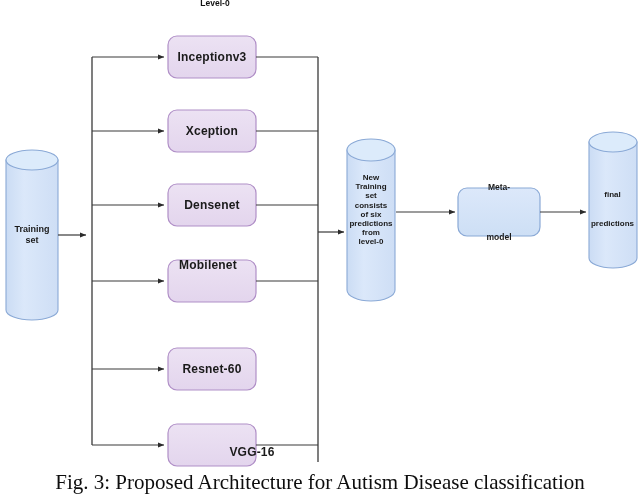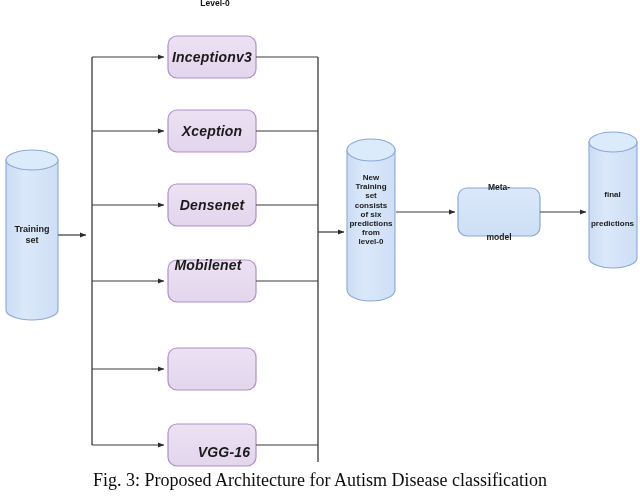--- a/index.html
+++ b/index.html
@@ -4,32 +4,32 @@
 <style>
   html,body{margin:0;padding:0;background:#ffffff;}
   body{width:640px;height:499px;position:relative;overflow:hidden;
        font-family:"Liberation Sans", sans-serif;}
   #diagram{position:absolute;left:0;top:0;width:640px;height:470px;}
   .node-label{
     position:absolute;display:flex;align-items:center;justify-content:center;
     text-align:center;pointer-events:none;color:#1a1a1a;
     font-family:"Liberation Sans", sans-serif;
   }
-  .model-label{font-size:14px;font-weight:600;letter-spacing:.2px;font-style:italic;}
+  .model-label{font-size:12px;font-weight:600;letter-spacing:.2px;}
   .cyl-label{font-size:9px;font-weight:700;line-height:11px;}
   .cyl-label-sm{font-size:8px;font-weight:700;line-height:9.2px;margin-top:12px;}
   .meta-label{font-size:8.5px;font-weight:700;line-height:10px;}
   .level-label{
     position:absolute;left:160px;top:-2px;width:110px;text-align:center;
     font-size:8.5px;font-weight:700;color:#111;
   }
   #caption{
     position:absolute;left:0;top:470px;width:640px;height:29px;
     display:flex;align-items:flex-start;justify-content:center;
-    font-family:"Liberation Serif", serif;font-size:18px;color:#0d0d0d;
+    font-family:"Liberation Serif", serif;font-size:21px;color:#0d0d0d;
     white-space:nowrap;
   }
 </style>
 </head>
 <body>
 
 <div id="diagram">
 
   <svg width="640" height="470" viewBox="0 0 640 470">
     <defs>
@@ -129,21 +129,22 @@
 
   <div class="node-label cyl-label" style="left:6px;top:215px;width:52px;height:40px;flex-direction:column;">
     <span>Training</span>
     <span>set</span>
   </div>
 
   <div class="node-label model-label" style="left:168px;top:36px;width:88px;height:42px;">Inceptionv3</div>
   <div class="node-label model-label" style="left:168px;top:110px;width:88px;height:42px;">Xception</div>
   <div class="node-label model-label" style="left:168px;top:184px;width:88px;height:42px;">Densenet</div>
   <div class="node-label model-label" style="left:168px;top:244px;width:80px;height:42px;text-align:right;">Mobilenet</div>
-  <div class="node-label model-label" style="left:180px;top:424px;width:88px;height:56px;">VGG-16</div>
+  <div class="node-label model-label" style="left:168px;top:348px;width:88px;height:42px;">Resnet-60</div>
+  <div class="node-label model-label" style="left:168px;top:424px;width:88px;height:56px;padding-left:40px;">VGG-16</div>
 
   <div class="node-label cyl-label-sm" style="left:345px;top:161px;width:52px;height:120px;flex-direction:column;justify-content:flex-start;">
     <span>New</span>
     <span>Training</span>
     <span>set</span>
     <span>consists</span>
     <span>of six</span>
     <span>predictions</span>
     <span>from</span>
     <span>level-0</span>

